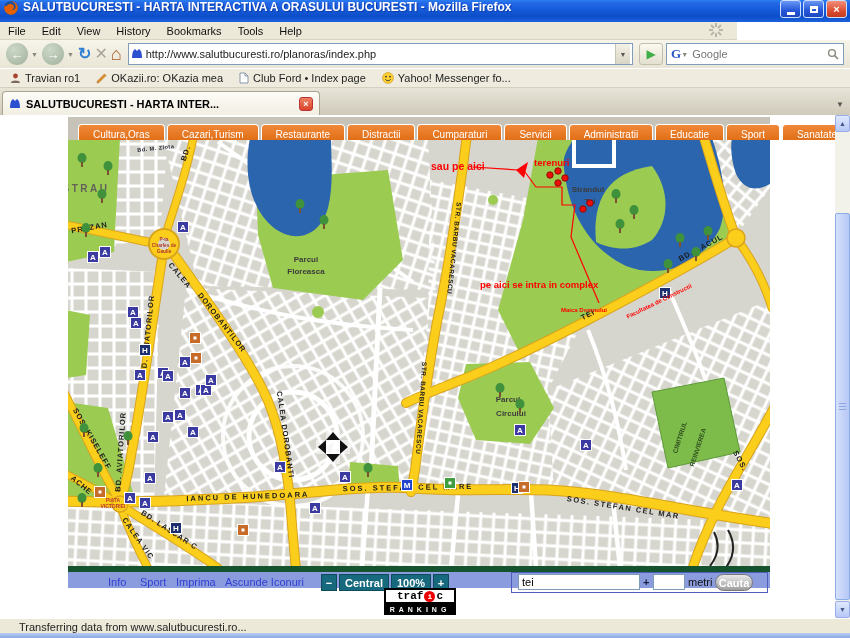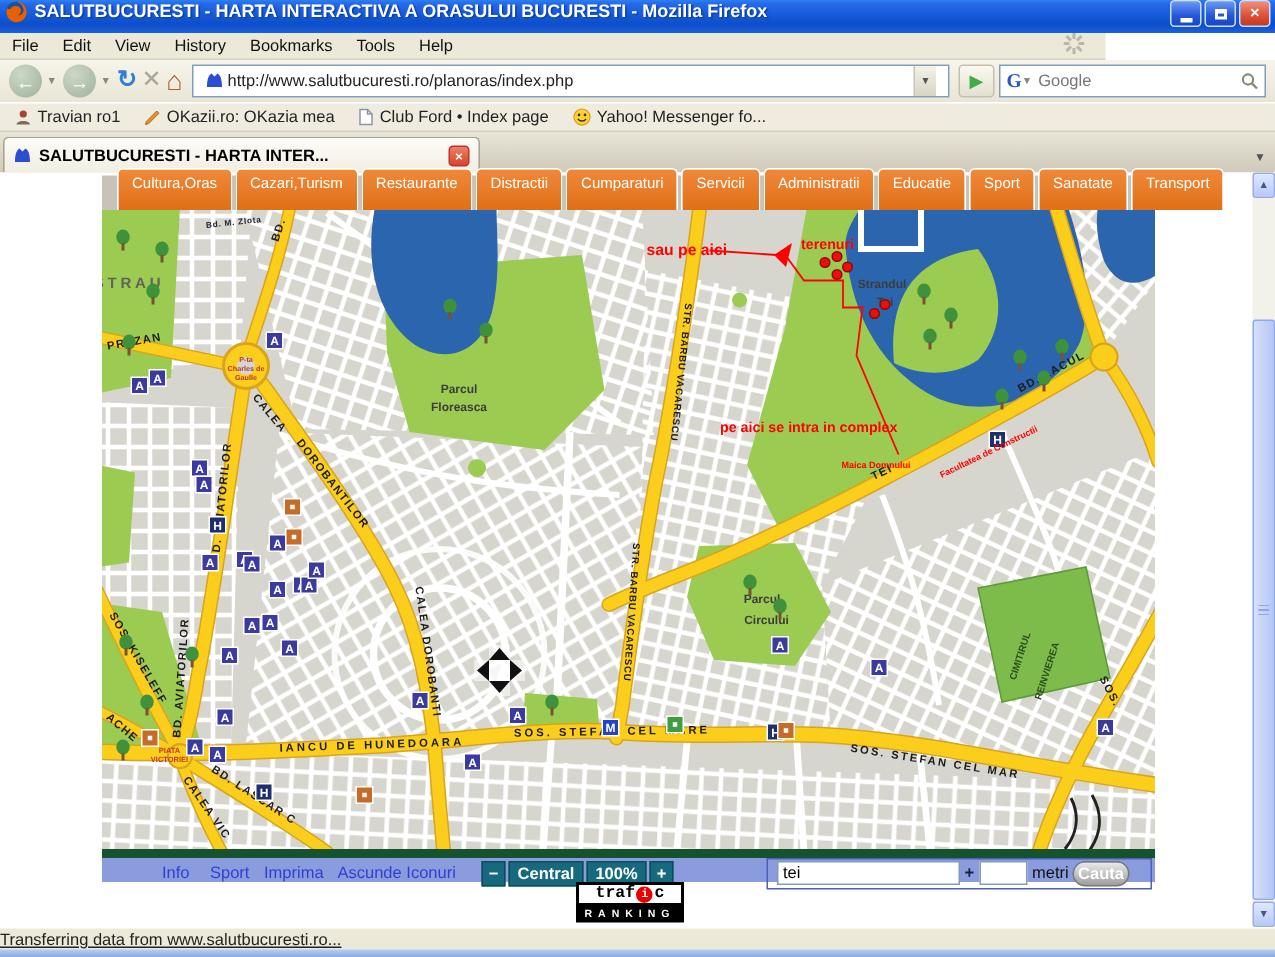--- a/index.html
+++ b/index.html
@@ -25,21 +25,21 @@
   .menubar .gear{margin-left:auto;margin-right:6px;}
   
   .navbar{position:absolute;left:0;top:40px;width:850px;height:28px;
     background:linear-gradient(180deg,#f7f4ea,#e9e5d6);display:flex;align-items:center;padding:0 6px;gap:3px;}
   .navcirc{width:22px;height:22px;border-radius:50%;display:flex;align-items:center;justify-content:center;
     font:bold 13px "Liberation Sans",sans-serif;color:#fff;}
   .navcirc.dis{background:radial-gradient(circle at 35% 30%,#cdd8c8,#9fb19b);}
   .caretbtn{font-size:7px;color:#8a8878;width:8px;}
   .navtxt{font-size:16px;line-height:1;}
   .addrbar{flex:1;height:22px;background:#fff;border:1px solid #7f9db9;display:flex;align-items:center;
-    padding:0 8px;margin:0 3px;}
+    padding:0 2px;margin:0 3px;}
   .addrbar input{flex:1;border:none;outline:none;font:11px "Liberation Sans",sans-serif;color:#222;padding:0 3px;}
   .addrdrop{width:15px;height:20px;background:linear-gradient(180deg,#f4f1e6,#d9d5c5);
     border-left:1px solid #c8c4b4;display:flex;align-items:center;justify-content:center;font-size:7px;color:#555;}
   .gobtn{width:24px;height:22px;border:1px solid #c3bfae;border-radius:3px;background:linear-gradient(180deg,#fbf9f0,#e4e0d0);
     display:flex;align-items:center;justify-content:center;color:#3fae46;font-size:12px;}
   .searchbox{width:178px;height:22px;background:#fff;border:1px solid #7f9db9;display:flex;align-items:center;padding:0 4px;}
   .glogo{font:bold 13px "Liberation Serif",serif;color:#2a56c6;}
   .searchbox input{flex:1;border:none;outline:none;font:11px "Liberation Sans",sans-serif;color:#999;min-width:0;padding:0 3px;}
   
   .bookbar{position:absolute;left:0;top:68px;width:850px;height:20px;background:#efecdf;
@@ -62,21 +62,21 @@
   
   .content{position:absolute;left:0;top:115px;width:850px;height:503px;background:#fff;}
   .maparea{position:absolute;left:68px;top:2px;width:702px;}
   .catbar{height:23px;background:#c7c3b9;display:flex;align-items:stretch;}
   .logobox{width:76px;background:#fff;display:flex;flex-direction:column;align-items:center;overflow:hidden;}
   .logo-top{height:6px;overflow:hidden;color:#e8542a;font:900 9px/9px "Liberation Sans",sans-serif;letter-spacing:2px;}
   .logo-name{color:#22278f;font:italic 900 13px/15px "Liberation Sans",sans-serif;letter-spacing:.5px;}
   .logostrip{width:11px;background:#2a3a8c;}
   .cattabs{display:flex;align-items:flex-end;gap:2px;margin-left:10px;}
   .cattab{background:linear-gradient(180deg,#f0893a,#e06f17);color:#fff;font-size:10px;line-height:19px;
-    padding:0 9px;border-radius:4px 4px 0 0;border:1px solid #fff;border-bottom:none;white-space:nowrap;height:28px;}
+    padding:0 14px;border-radius:4px 4px 0 0;border:1px solid #fff;border-bottom:none;white-space:nowrap;height:16px;}
   #mapsvg{display:block;background:#d7d6ce;}
   
   .mapbar{position:relative;height:22px;background:#8b9cde;border-top:6px solid #14532d;font-size:11px;}
   .mapbar .lnk{position:absolute;top:4px;color:#2f3fd0;}
   .tealbtn{position:absolute;top:2px;height:17px;background:#17697e;color:#fff;
     font:bold 11px/17px "Liberation Sans",sans-serif;text-align:center;border:1px solid #0e4c5c;}
   .searchzone{position:absolute;left:443px;top:0px;width:257px;height:21px;border:1px solid #4d5fbb;}
   .mapbar input{position:absolute;top:2px;height:16px;border:1px solid #7f9db9;background:#fff;
     font:11px "Liberation Sans",sans-serif;padding:0 3px;}
   .plus-sep{position:absolute;left:575px;top:4px;color:#16213f;font:bold 11px "Liberation Sans",sans-serif;}
@@ -95,21 +95,21 @@
   .vscroll{position:absolute;right:0;top:0;width:15px;height:503px;background:#f2f1ea;}
   .sbtn{position:absolute;left:0;width:15px;height:17px;border:1px solid #9aade8;border-radius:2px;
     background:linear-gradient(180deg,#dfe8fd,#b7c8f6);color:#44558a;font-size:7px;text-align:center;line-height:15px;}
   .sthumb{position:absolute;left:0;top:98px;width:15px;height:387px;border:1px solid #8cace8;border-radius:2px;
     background:linear-gradient(90deg,#d5e0fc,#b6c7f5);}
   .grip{position:absolute;left:3px;top:50%;width:7px;height:8px;margin-top:-4px;
     background:repeating-linear-gradient(180deg,#8ba6e0 0 1px,transparent 1px 3px);}
   
   .statusbar{position:absolute;left:0;top:618px;width:850px;height:20px;background:#ece9d8;
     border-top:1px solid #fff;font-size:11px;color:#222;}
-  .statusbar .txt{position:absolute;left:0;top:2px;text-decoration:underline;}
+  .statusbar .txt{position:absolute;left:19px;top:2px;}
   .statusband{position:absolute;left:0;bottom:0;width:850px;height:5px;
     background:linear-gradient(180deg,#b8cdf5,#89a9e0);}
   
   svg text{font-family:"Liberation Sans",sans-serif;}
   .st-road{font-weight:bold;font-size:7.5px;fill:#1c1c1c;letter-spacing:1px;text-anchor:middle;}
   .st-sm{font-weight:bold;font-size:6.5px;fill:#1c1c1c;letter-spacing:.5px;text-anchor:middle;}
   .park-l{font-weight:bold;font-size:8px;fill:#3c3c3c;text-anchor:middle;}
   .cem-l{font-weight:bold;font-size:6.5px;fill:#2d4d1f;text-anchor:middle;}
   .tiny-red{font-weight:bold;font-size:4.8px;fill:#b03a2e;text-anchor:middle;}
   .ann{fill:#f00;font-weight:bold;}

